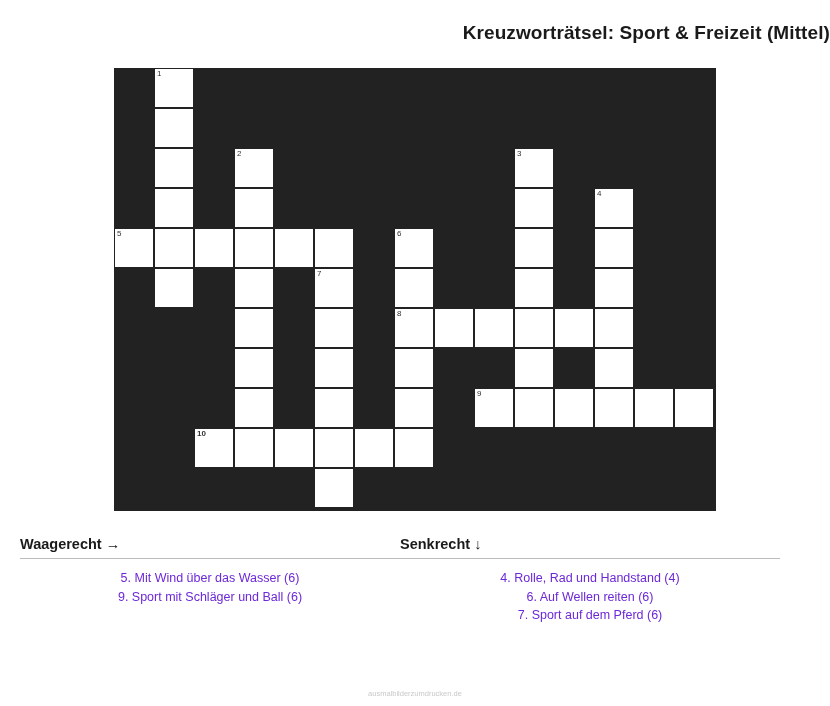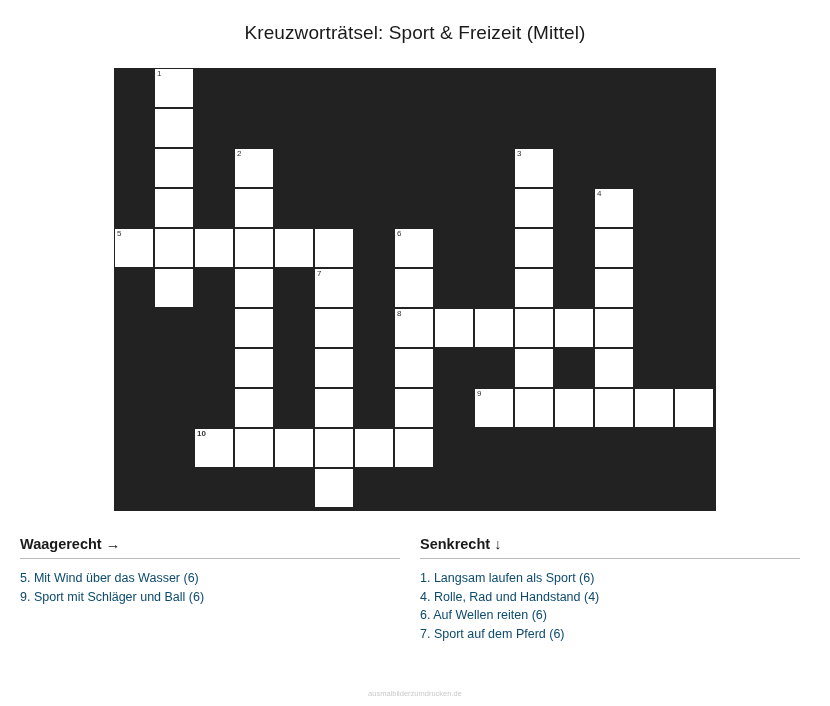--- a/index.html
+++ b/index.html
@@ -12,23 +12,23 @@
     font-family: "Liberation Sans", sans-serif;
     color: #222222;
   }
   .page {
     position: relative;
     width: 830px;
     height: 706px;
     overflow: hidden;
   }
   .title {
-    text-align: center;
+    text-align: right;
     font-size: 19px;
-    font-weight: normal;
+    font-weight: bold;
     color: #1a1a1a;
     margin-top: 22px;
     letter-spacing: 0.1px;
   }
   .grid-wrap {
     position: absolute;
     left: 114px;
     top: 68px;
     width: 602px;
     height: 443px;
@@ -54,37 +54,37 @@
     line-height: 10px;
     color: #333333;
     font-family: "Liberation Sans", sans-serif;
   }
   .clues {
     position: absolute;
     top: 536px;
     left: 20px;
     width: 790px;
     display: flex;
-    gap: 20px;
   }
   .clue-col {
     width: 380px;
   }
   .clue-head {
     font-size: 14.5px;
     font-weight: bold;
     color: #1a1a1a;
     padding-bottom: 6px;
     border-bottom: 1px solid #bbbbbb;
     margin-bottom: 10px;
   }
   .clue-item {
     font-size: 12.5px;
     line-height: 18.5px;
-    color: #0c4a6e;
+    color: #6d28d9;
+    text-align: center;
   }
   .footer {
     position: absolute;
     top: 689px;
     left: 0;
     width: 830px;
     text-align: center;
     font-size: 7.5px;
     color: #c9c9c9;
   }
@@ -178,21 +178,20 @@
     <div class="clue-col">
       <div class="clue-head">Waagerecht →</div>
       <div id="across-list">
           <div class="clue-item">5. Mit Wind über das Wasser (6)</div>
           <div class="clue-item">9. Sport mit Schläger und Ball (6)</div>
         </div>
     </div>
     <div class="clue-col">
       <div class="clue-head">Senkrecht ↓</div>
       <div id="down-list">
-          <div class="clue-item">1. Langsam laufen als Sport (6)</div>
           <div class="clue-item">4. Rolle, Rad und Handstand (4)</div>
           <div class="clue-item">6. Auf Wellen reiten (6)</div>
           <div class="clue-item">7. Sport auf dem Pferd (6)</div>
         </div>
     </div>
   </div>
 
   <div class="footer">ausmalbilderzumdrucken.de</div>
 </div>
 

